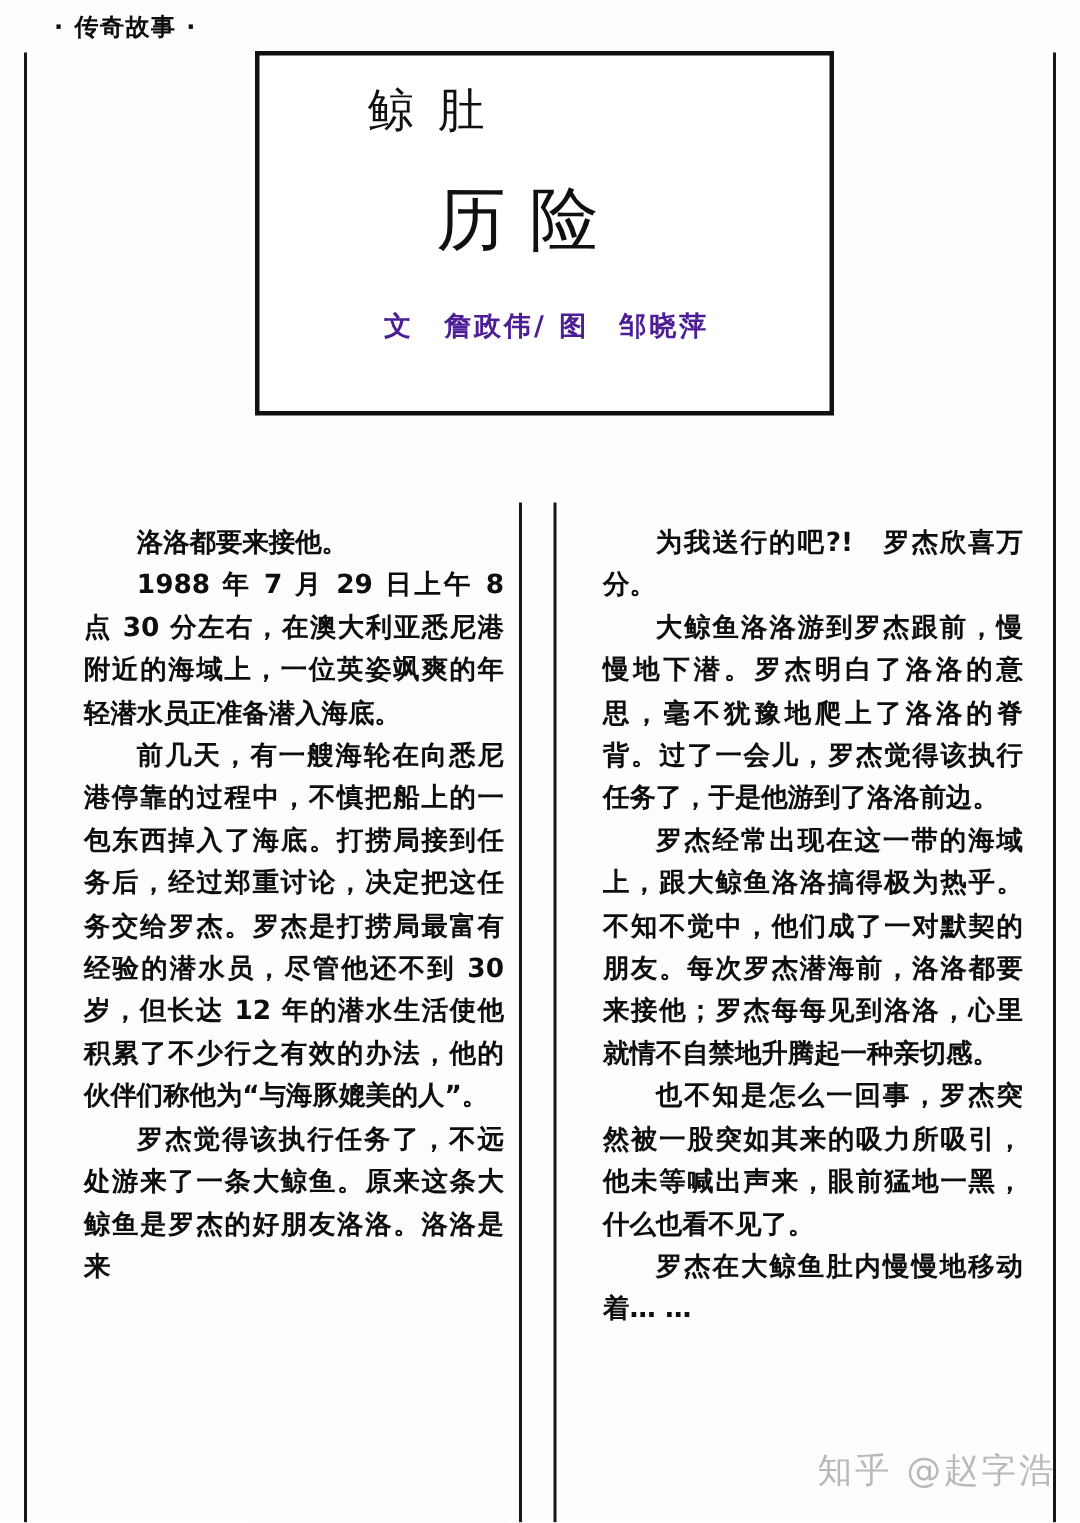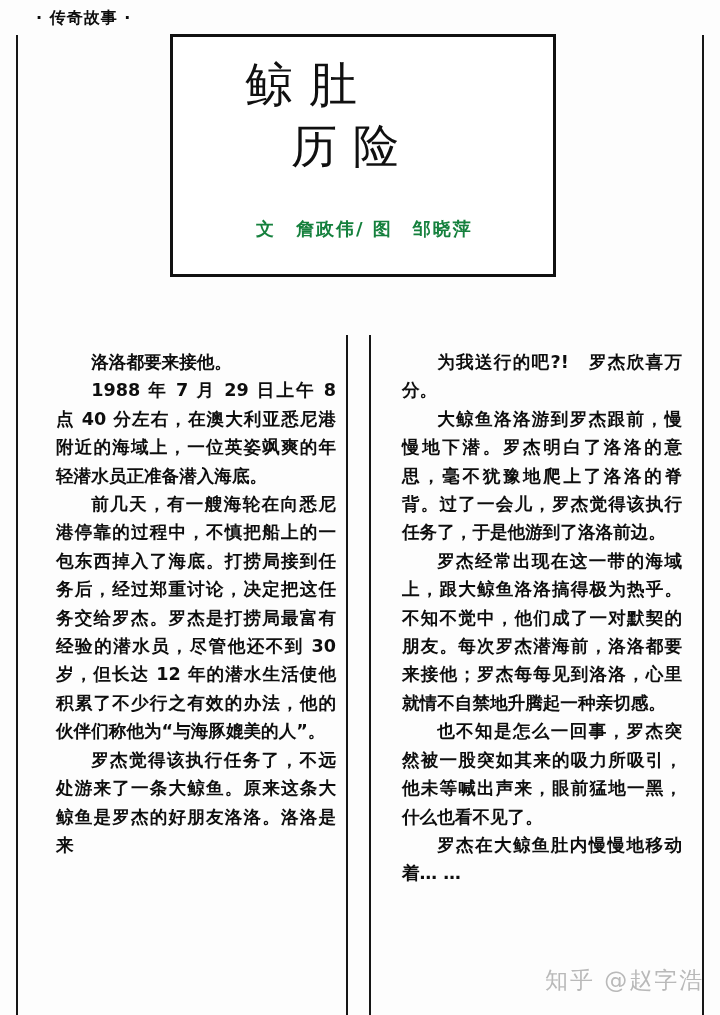--- a/index.html
+++ b/index.html
@@ -48,21 +48,21 @@
     width: 386px;
     height: 243px;
     border: 3px solid #111111;
     background: #ffffff;
     box-sizing: border-box;
   }
   #title-line-1 {
     position: absolute;
     left: 72px;
     top: 16px;
-    font-size: 48px;
+    font-size: 31px;
     font-weight: 500;
     letter-spacing: 16px;
     font-family: "DejaVu Serif", "Liberation Serif", serif;
     color: #101010;
     white-space: nowrap;
   }
   #title-line-2 {
     position: absolute;
     left: 118px;
     top: 79px;
@@ -70,25 +70,25 @@
     font-weight: 500;
     letter-spacing: 16px;
     font-family: "DejaVu Serif", "Liberation Serif", serif;
     color: #101010;
     white-space: nowrap;
     text-align: right;
   }
   #byline {
     position: absolute;
     left: 83px;
-    top: 180px;
+    top: 168px;
     font-size: 18px;
     font-weight: bold;
     letter-spacing: 2px;
-    color: #15803d;
+    color: #4c1d95;
     white-space: nowrap;
   }
 
   
   .column {
     position: absolute;
     top: 348px;
     width: 280px;
     font-size: 17.6px;
     line-height: 28.4px;
@@ -131,21 +131,21 @@
   <div class="rule-v" id="rule-mid-b"></div>
 
   <div id="title-box">
     <div id="title-line-1">鲸肚</div>
     <div id="title-line-2">历险</div>
     <div id="byline">文　詹政伟/ 图　邹晓萍</div>
   </div>
 
   <div class="column" id="column-left">
       <p class="para">洛洛都要来接他。</p>
-      <p class="para">1988 年 7 月 29 日上午 8 点 40 分左右，在澳大利亚悉尼港附近的海域上，一位英姿飒爽的年轻潜水员正准备潜入海底。</p>
+      <p class="para">1988 年 7 月 29 日上午 8 点 30 分左右，在澳大利亚悉尼港附近的海域上，一位英姿飒爽的年轻潜水员正准备潜入海底。</p>
       <p class="para">前几天，有一艘海轮在向悉尼港停靠的过程中，不慎把船上的一包东西掉入了海底。打捞局接到任务后，经过郑重讨论，决定把这任务交给罗杰。罗杰是打捞局最富有经验的潜水员，尽管他还不到 30 岁，但长达 12 年的潜水生活使他积累了不少行之有效的办法，他的伙伴们称他为“与海豚媲美的人”。</p>
       <p class="para">罗杰觉得该执行任务了，不远处游来了一条大鲸鱼。原来这条大鲸鱼是罗杰的好朋友洛洛。洛洛是来</p>
     </div>
   <div class="column" id="column-right">
       <p class="para">为我送行的吧?!　罗杰欣喜万分。</p>
       <p class="para">大鲸鱼洛洛游到罗杰跟前，慢慢地下潜。罗杰明白了洛洛的意思，毫不犹豫地爬上了洛洛的脊背。过了一会儿，罗杰觉得该执行任务了，于是他游到了洛洛前边。</p>
       <p class="para">罗杰经常出现在这一带的海域上，跟大鲸鱼洛洛搞得极为热乎。不知不觉中，他们成了一对默契的朋友。每次罗杰潜海前，洛洛都要来接他；罗杰每每见到洛洛，心里就情不自禁地升腾起一种亲切感。</p>
       <p class="para">也不知是怎么一回事，罗杰突然被一股突如其来的吸力所吸引，他未等喊出声来，眼前猛地一黑，什么也看不见了。</p>
       <p class="para">罗杰在大鲸鱼肚内慢慢地移动着… …</p>
     </div>

